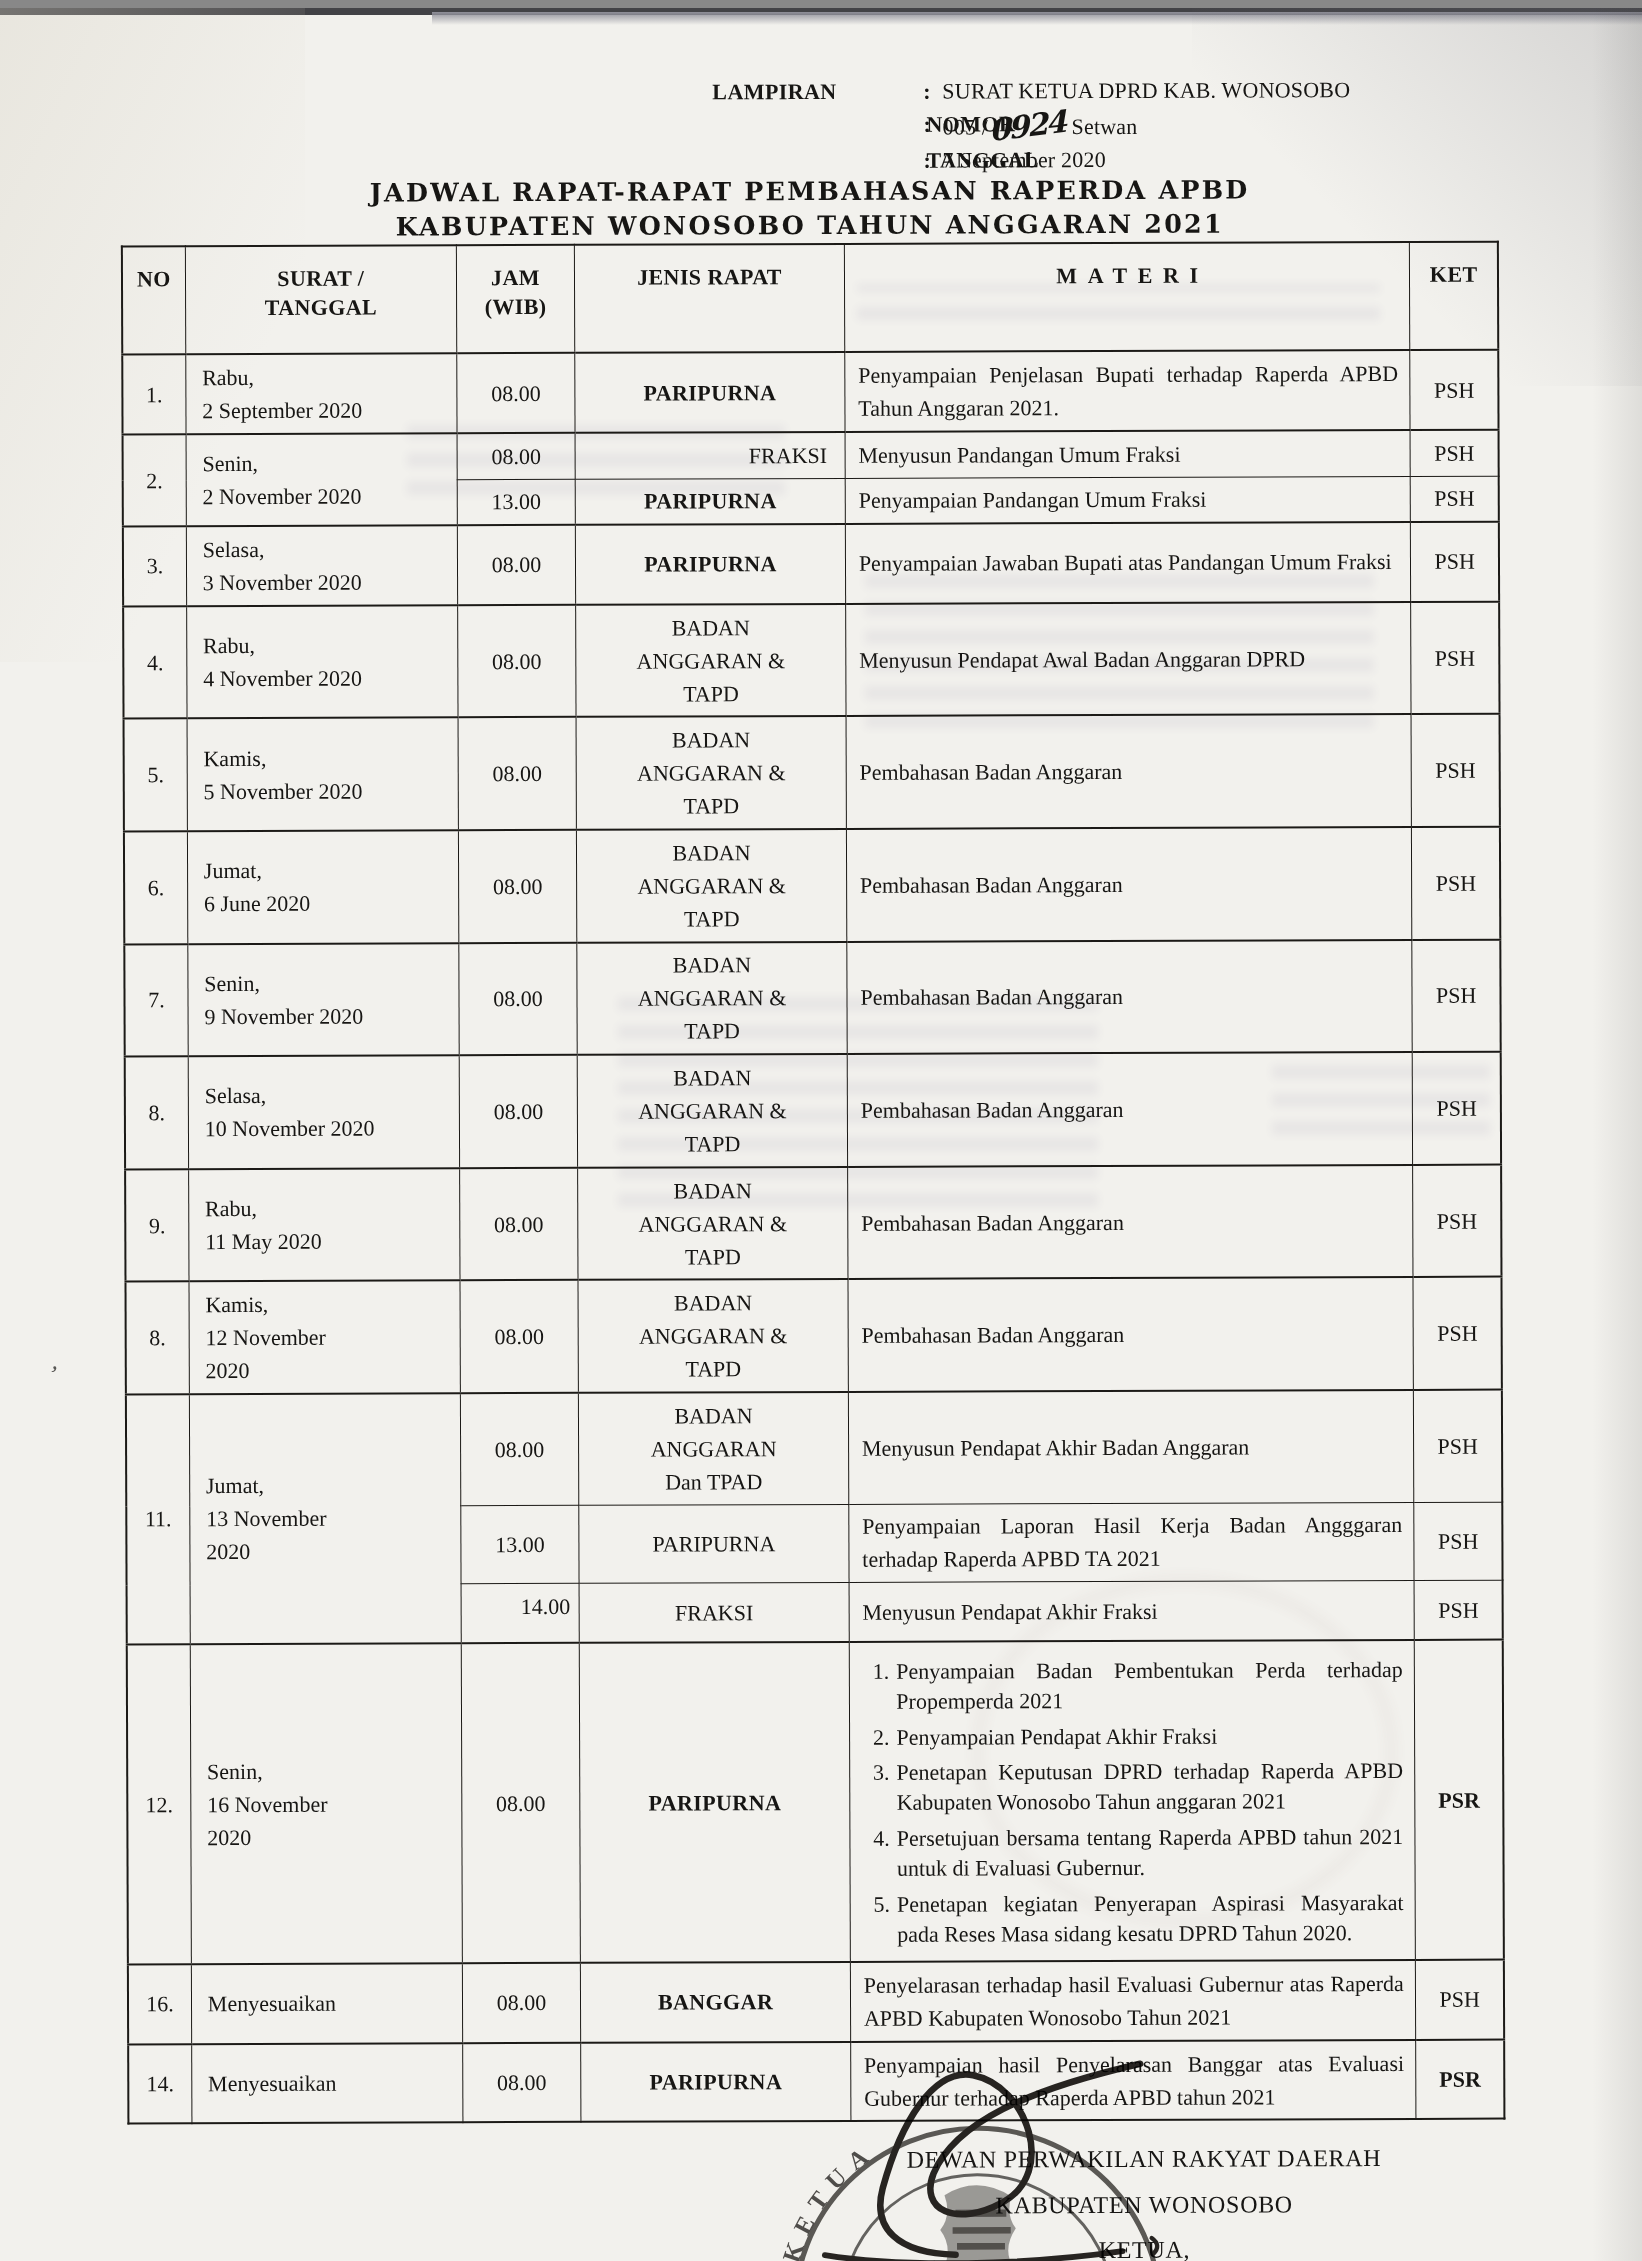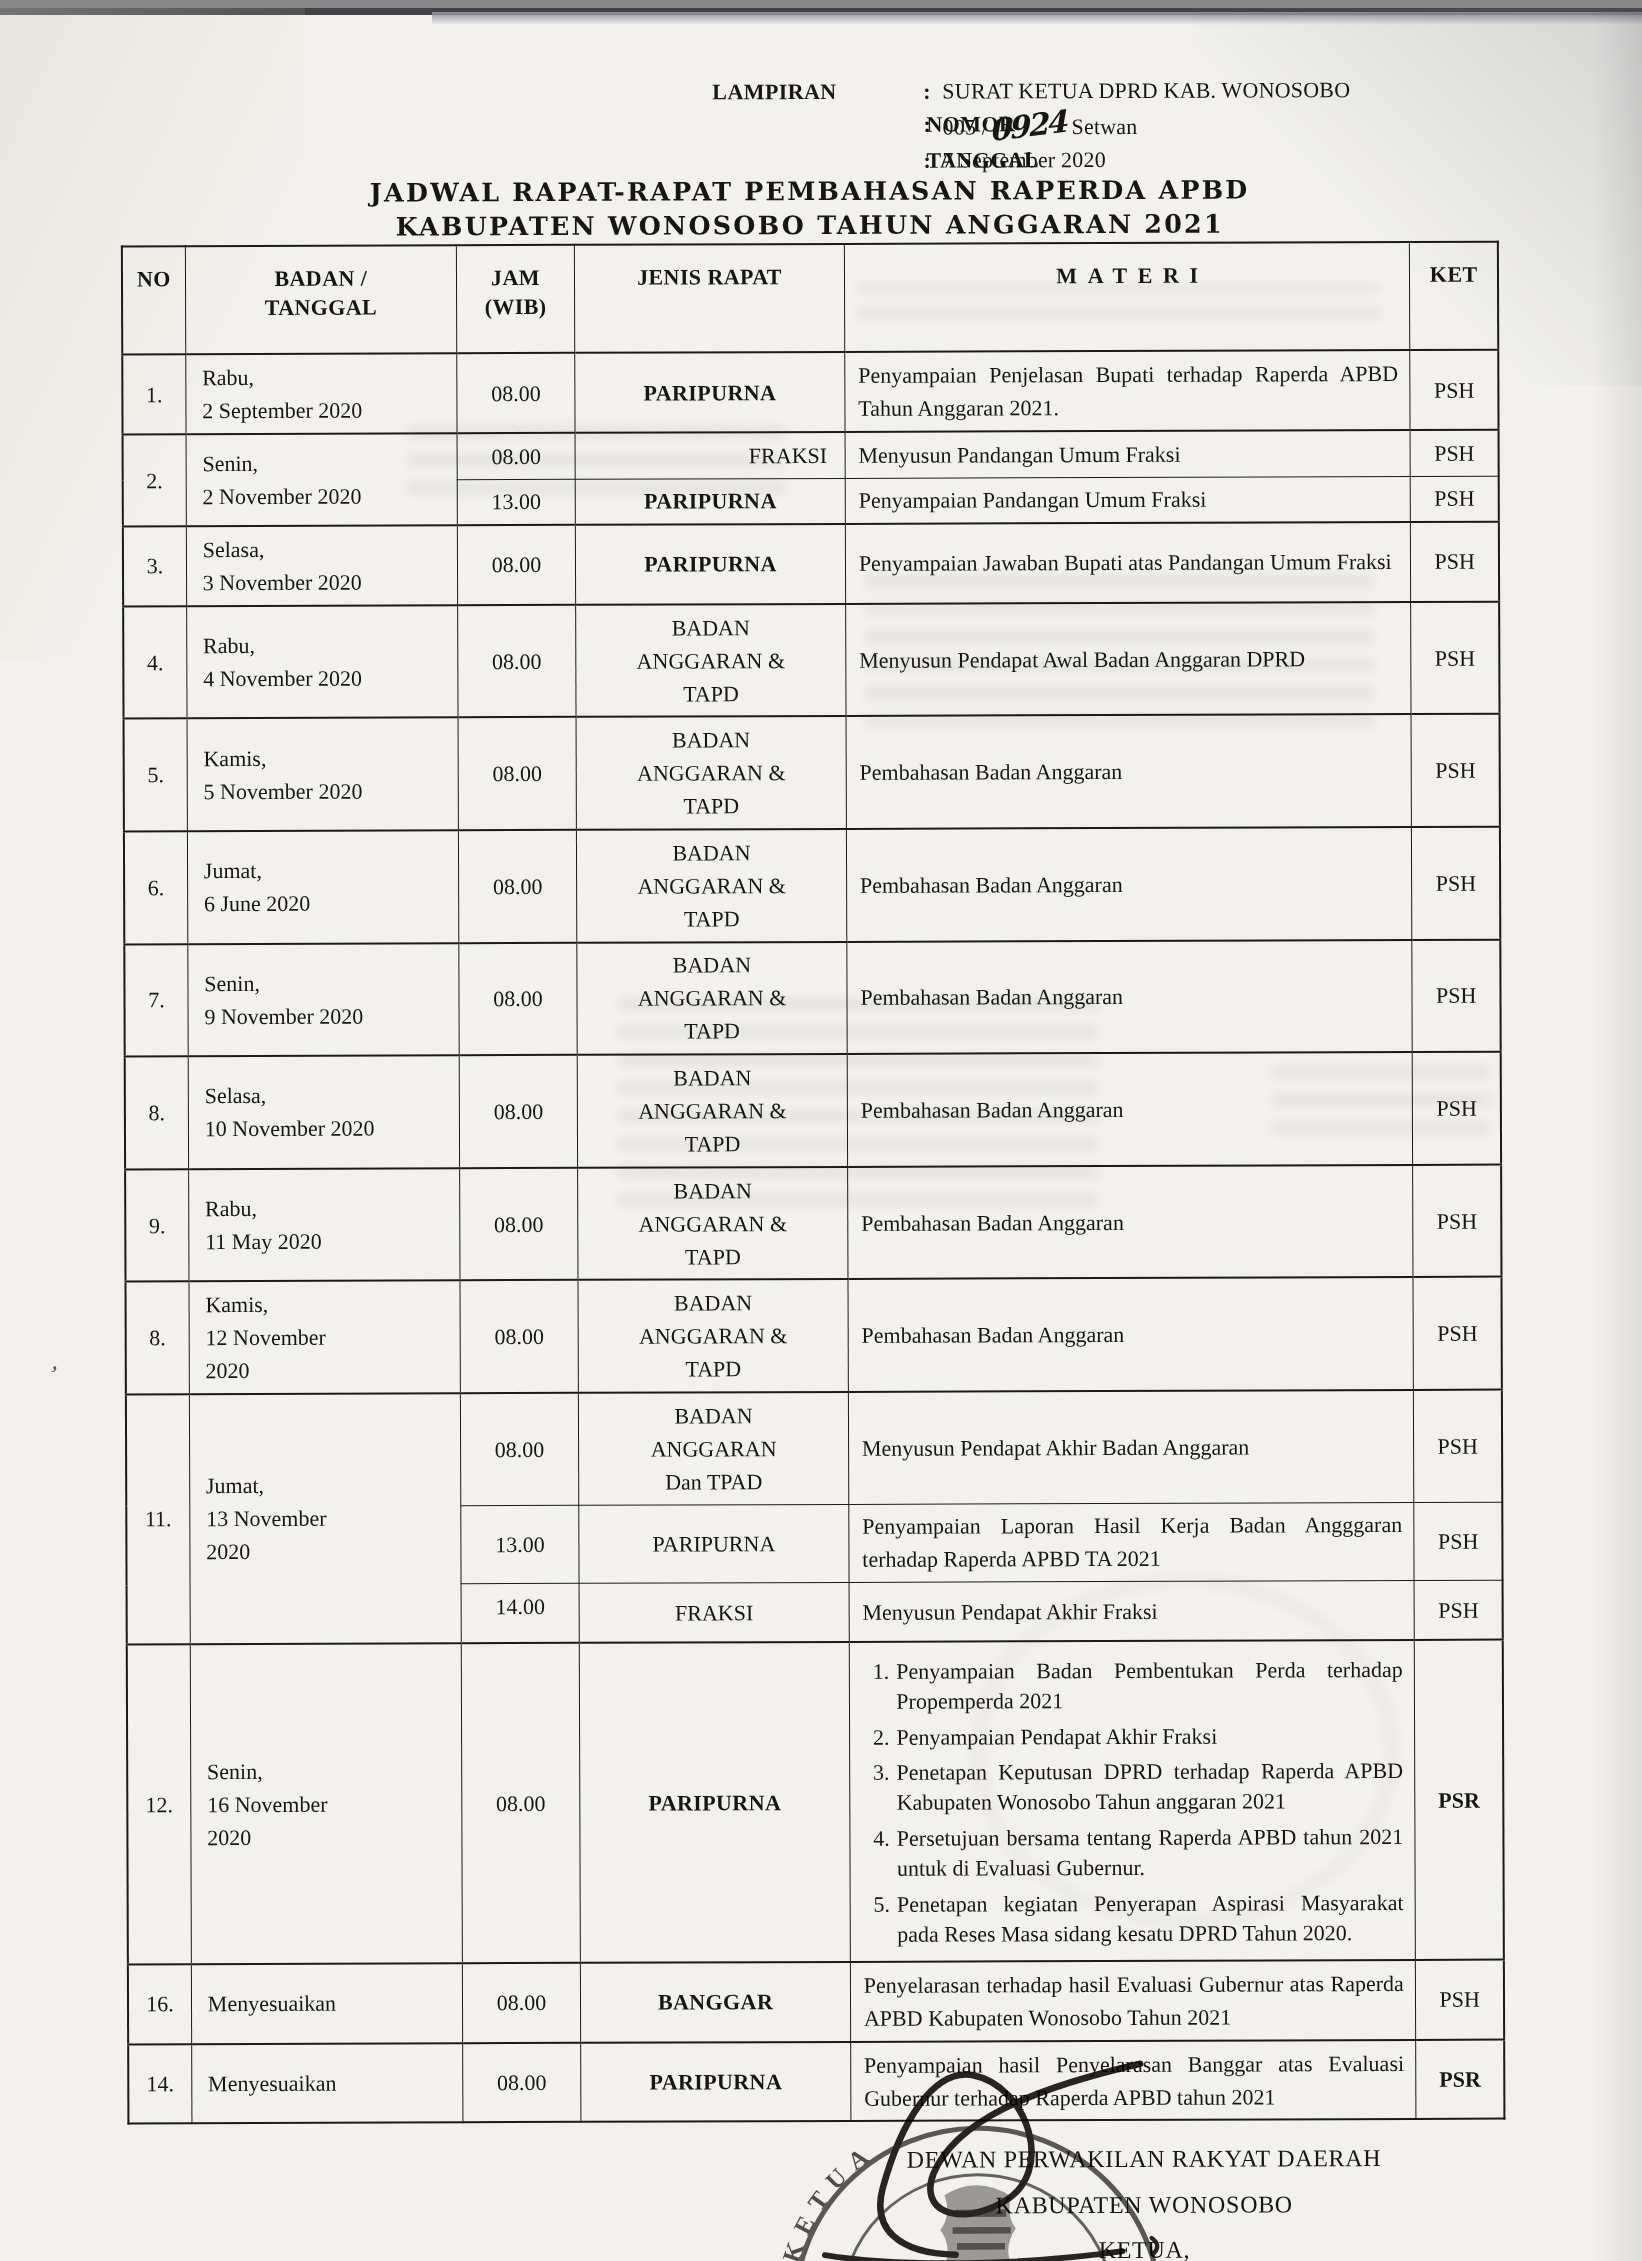--- a/index.html
+++ b/index.html
@@ -55,21 +55,21 @@
   table.schedule{border:2.9px solid #1c1a17;}
   tr.row-start td{border-top-width:2.2px;}
   .schedule thead th{height:88px;vertical-align:top;padding-top:17.4px;
     font-weight:700;font-size:22px;line-height:29px;letter-spacing:0.4px;text-align:center;}
   th.th-materi{padding-top:48px;}
   th.th-materi .sp{letter-spacing:.48em;margin-left:.48em;}
   td{padding:5.8px 8.7px;vertical-align:middle;}
   td.no-cell{text-align:center;padding-left:2.9px;padding-right:2.9px;}
   td.hari-cell{padding-left:16px;}
   td.jam-cell{text-align:center;}
-  td.jam-cell.low{vertical-align:bottom;padding-bottom:19px;}
+  td.jam-cell.low{vertical-align:bottom;padding-bottom:19px;text-align:right;}
   td.jenis-cell{text-align:center;}
   td.jenis-cell.bold{font-weight:700;letter-spacing:0.4px;}
   td.jenis-cell.align-right{text-align:right;padding-right:17.4px;}
   td.materi-cell{padding-left:13px;padding-right:11.6px;}
   td.materi-cell.top{vertical-align:top;padding-top:8.7px;}
   .materi-text.justify{text-align:justify;}
   td.ket-cell{text-align:center;padding-left:2.9px;padding-right:2.9px;}
   td.ket-cell.bold{font-weight:700;}
   ol.materi-list{margin:0;padding-left:32px;}
   ol.materi-list li{text-align:justify;margin:5.1px 0;padding-left:1.5px;line-height:1.38;}
@@ -132,21 +132,21 @@
           <col style="width:19.7%">
           <col style="width:8.6%">
         <col style="width:19.6%">
           <col style="width:41.1%">
           <col style="width:6.4%">
       </colgroup>
       <thead>
         <tr>
           <th>NO</th>
           <th>
-            <div>BADAN /</div>
+            <div>SURAT /</div>
             <div>TANGGAL</div>
           </th>
           <th>
             <div>JAM</div>
             <div>(WIB)</div>
           </th>
           <th>JENIS RAPAT</th>
           <th class="th-materi">
             <span class="sp">MATERI</span>
           </th>

